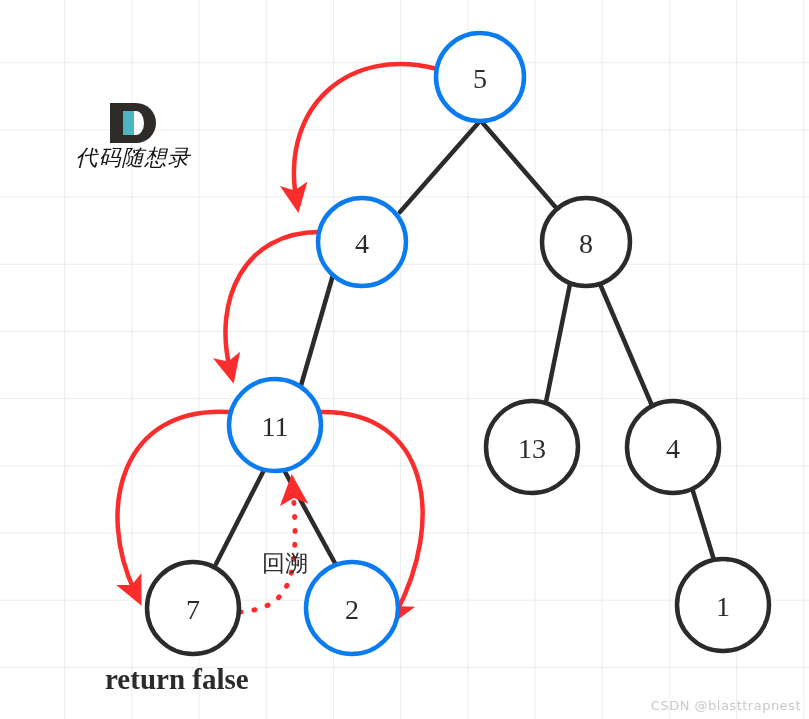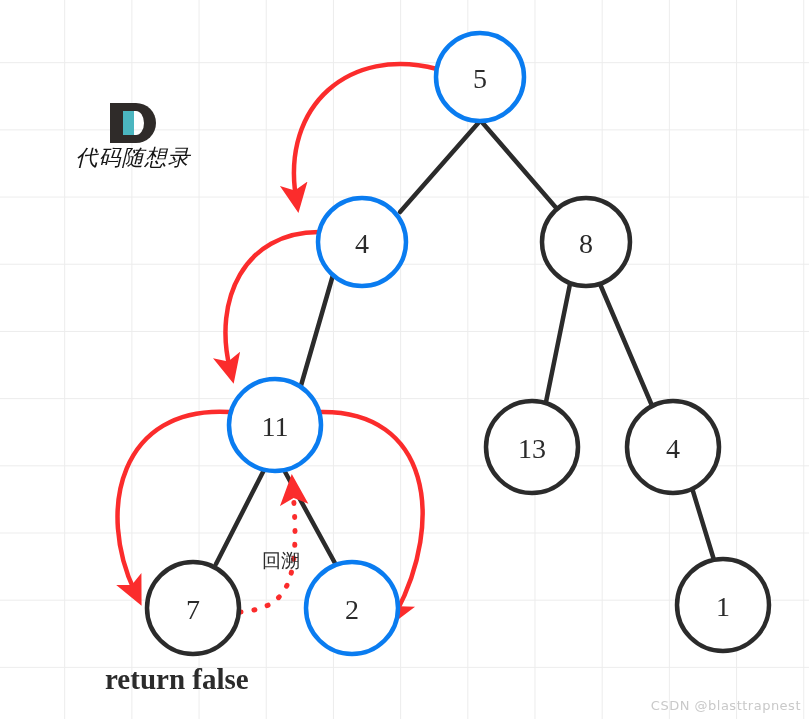--- a/index.html
+++ b/index.html
@@ -62,21 +62,21 @@
     position: absolute;
     font-family: "Liberation Serif", serif;
     font-weight: bold;
     font-size: 29px;
     color: #2b2b2b;
     white-space: nowrap;
   }
   .cn-label {
     position: absolute;
     font-family: "DejaVu Sans", sans-serif;
-    font-size: 19px;
+    font-size: 23px;
     color: #2b2b2b;
     white-space: nowrap;
   }
   #logo {
     position: absolute;
     left: 68px;
     top: 103px;
     width: 130px;
     height: 76px;
   }

